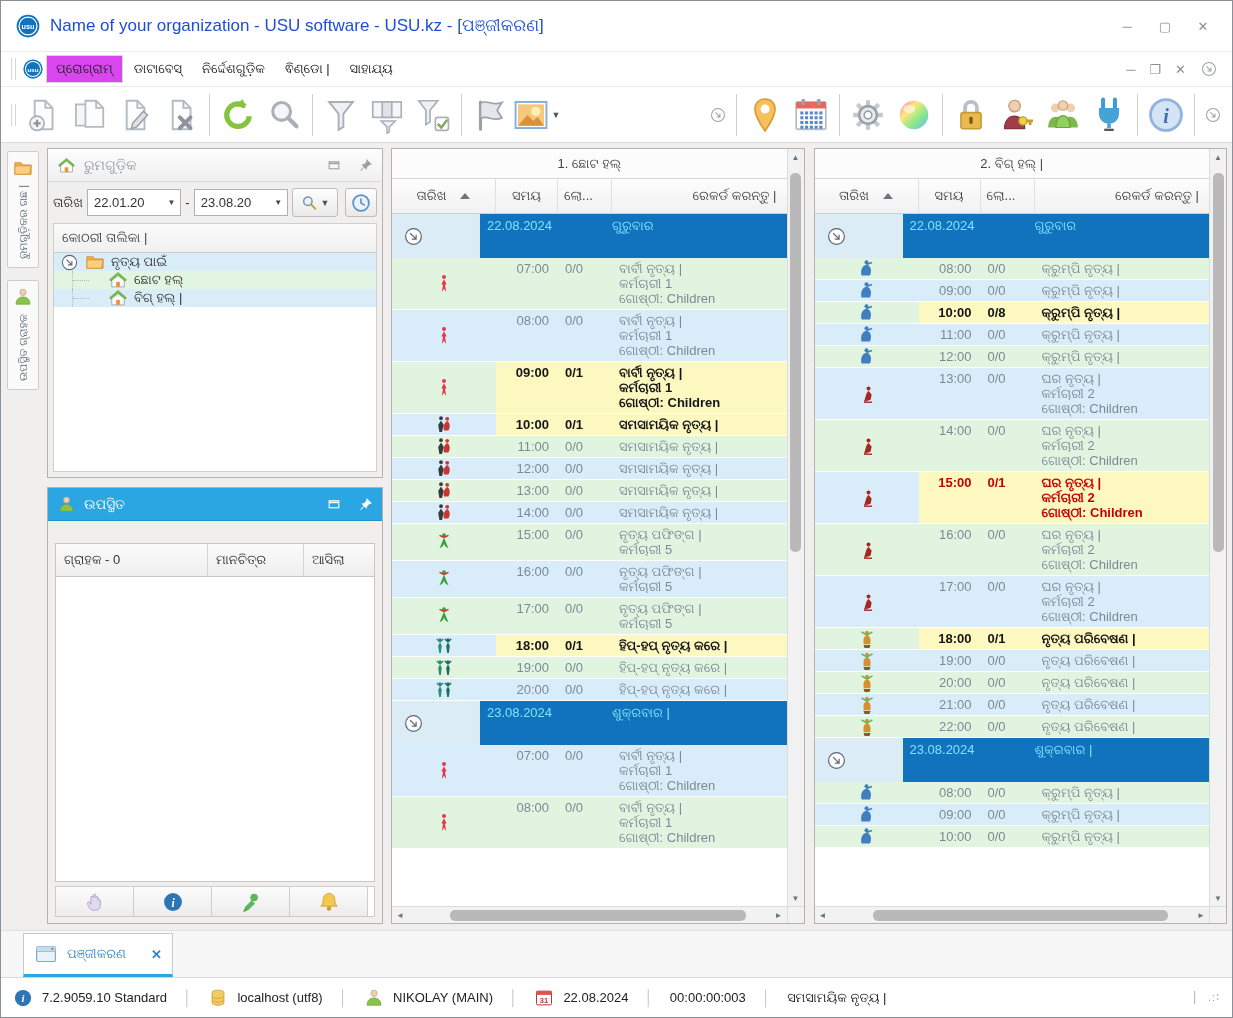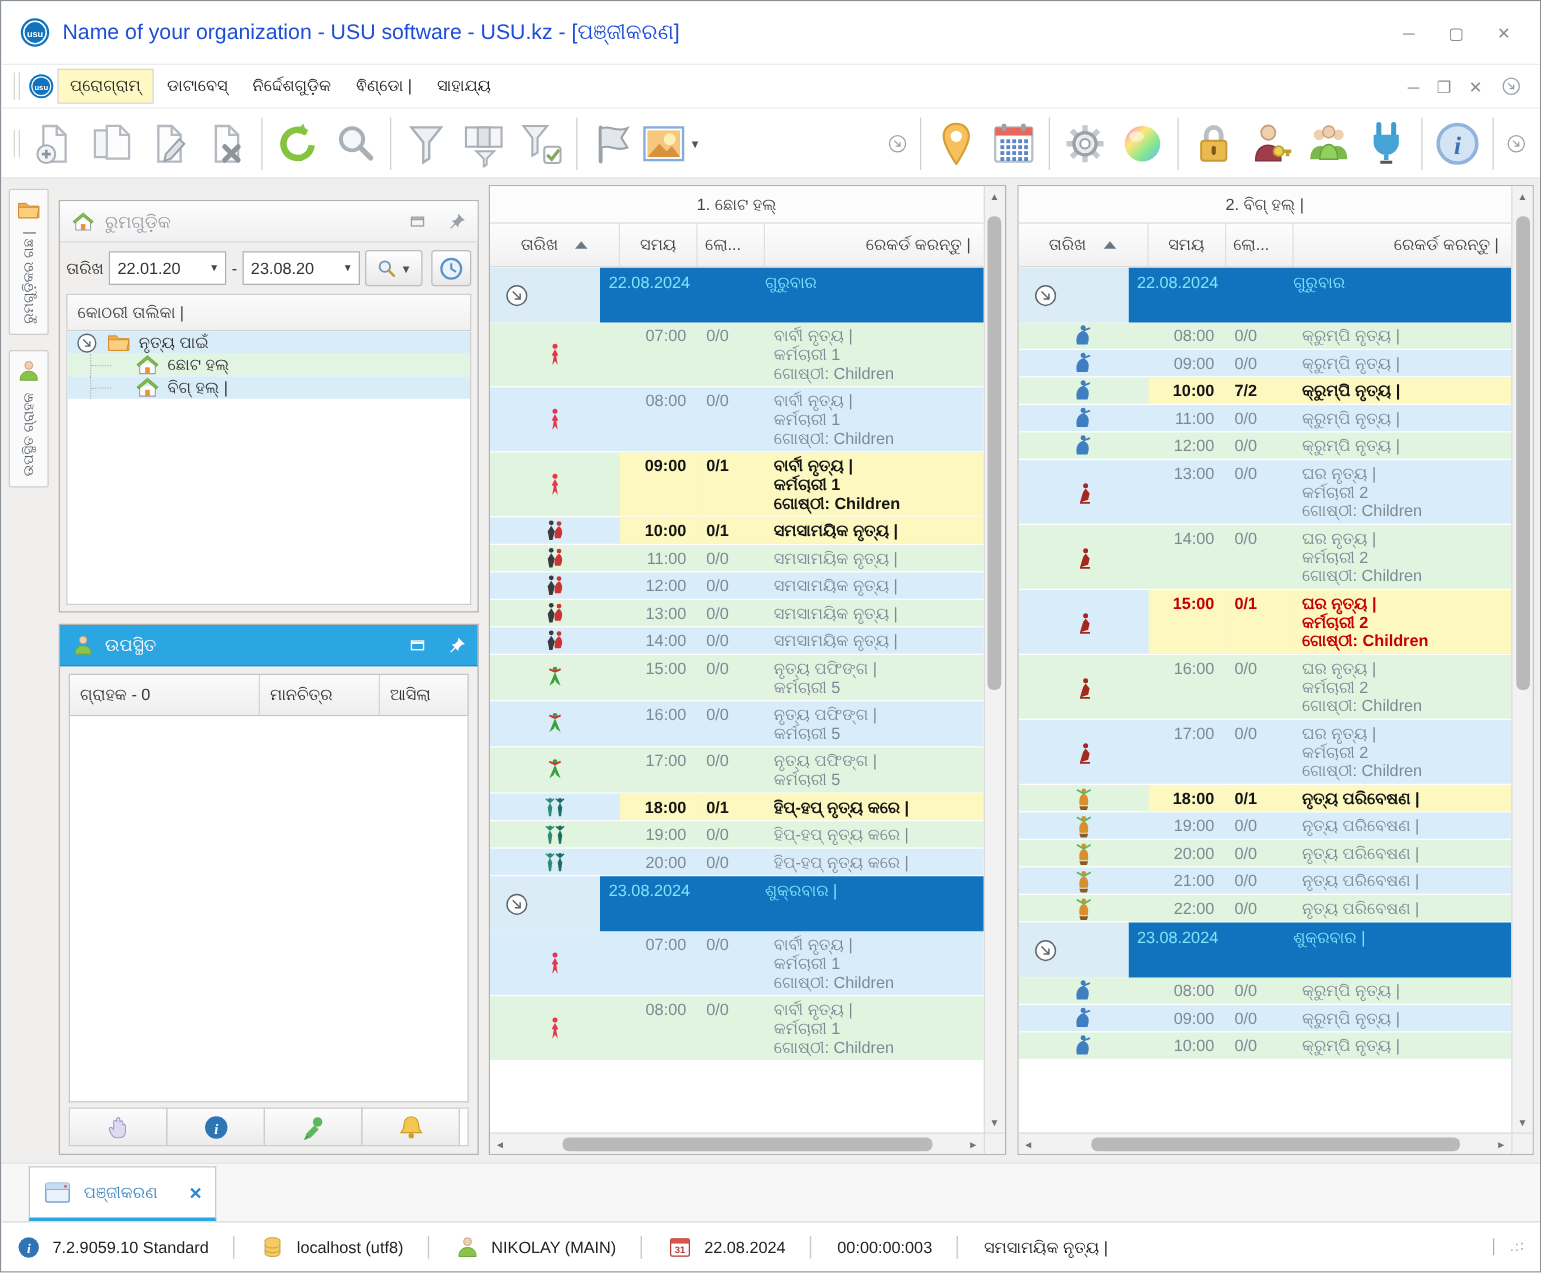--- a/index.html
+++ b/index.html
@@ -10,21 +10,21 @@
   
   .titlebar { height:50px; display:flex; align-items:center; padding:0 14px; gap:9px; background:#fff; }
   .titlebar .app-title { color:#1d4ed8; font-size:17px; white-space:nowrap; }
   .win-ctrls { margin-left:auto; display:flex; gap:8px; color:#8a8f94; }
   .wbtn { width:30px; height:22px; display:flex; align-items:center; justify-content:center; font-size:13px; cursor:default; }
 
   
   .menubar { height:35px; display:flex; align-items:center; gap:2px; padding:0 6px; background:#fff; border-top:1px solid #ececec; }
   .grip { width:5px; height:22px; border-left:1px solid #d7d7d7; border-right:1px solid #d7d7d7; margin:0 4px; }
   .menu-item { padding:5px 9px; color:#222; white-space:nowrap; }
-  .menu-item.first { background:#fef9c3; border:1px solid #d8d8d8; }
+  .menu-item.first { background:#d946ef; border:1px solid #d8d8d8; }
   .mdi-ctrls { margin-left:auto; display:flex; gap:14px; align-items:center; color:#8a8f94; padding-right:8px; }
 
   
   .toolbar { height:57px; display:flex; align-items:center; padding:0 6px; background:#fff; border-top:1px solid #ececec; border-bottom:1px solid #dcdcdc; }
   .tb-btn { width:46px; height:48px; display:flex; align-items:center; justify-content:center; border-radius:3px; }
   .tb-btn svg { display:block; }
   .tb-btn-sm { width:26px; height:26px; display:flex; align-items:center; justify-content:center; }
   .tb-sep { width:1px; height:42px; background:#cfcfcf; margin:0 5px; flex:none; }
   .tb-right { margin-left:auto; display:flex; align-items:center; }
   .caret { font-size:9px; color:#555; margin-left:2px; }
@@ -53,21 +53,21 @@
   .tree-row.bg-blue { background:#d9edf8; }
   .tree-row.bg-green { background:#e2f5e2; }
   .tree-indent { width:30px; height:100%; flex:none; border-left:1px dotted #b9b9b9; margin-left:12px; position:relative; }
   .tree-indent::after { content:""; position:absolute; left:0; top:50%; width:16px; border-top:1px dotted #b9b9b9; }
 
   .att-form { padding:8px 7px 4px; display:grid; grid-template-columns:100px 148px 52px 1fr; grid-auto-rows:30px; align-items:center; column-gap:6px; flex:none; }
   .att-form label { color:#333; }
   .att-input { width:148px; height:24px; border:1px solid #a9b2bb; background:#fff; font:inherit; padding:0 4px; }
   .att-search { grid-row:1 / span 2; grid-column:3; width:50px; height:58px; border:1px solid #bdbdbd; background:linear-gradient(#fefefe,#e6e6e6); border-radius:3px; display:flex; align-items:center; justify-content:center; }
   .att-lock { grid-row:1 / span 2; grid-column:4; display:flex; align-items:center; justify-content:center; }
-  .att-grid-hdr { margin:6px 7px 0; display:flex; flex:none; border:1px solid #c6c6c6; background:linear-gradient(#fbfbfb,#eee); color:#333; }
+  .att-grid-hdr { margin:22px 7px 0; display:flex; flex:none; border:1px solid #c6c6c6; background:linear-gradient(#fbfbfb,#eee); color:#333; }
   .att-grid-hdr div { padding:8px 8px; border-right:1px solid #d5d5d5; }
   .att-body { margin:0 7px; flex:1; background:#fff; border:1px solid #c6c6c6; border-top:none; }
   .att-foot { margin:4px 7px 6px; flex:none; display:flex; }
   .att-fbtn { width:79px; height:31px; border:1px solid #cdcdcd; background:linear-gradient(#fcfcfc,#ececec); display:flex; align-items:center; justify-content:center; margin-right:-1px; }
   .att-ffill { flex:1; background:#fff; border:1px solid #cdcdcd; }
 
   
   .sched { flex:1; margin:5px 5px 6px 4px; border:1px solid #b3b3b3; background:#fff; display:grid; grid-template-columns:1fr 17px; grid-template-rows:30px 35px 1fr 17px; min-width:0; }
   .sched-title { grid-column:1; display:flex; align-items:center; justify-content:center; background:#fcfcfc; border-bottom:1px solid #d5d5d5; color:#444; }
   .sched-cols { grid-column:1; display:flex; background:linear-gradient(#fdfdfd,#f1f1f1); border-bottom:1px solid #cfcfcf; color:#454545; align-items:center; }
@@ -422,21 +422,21 @@
               <circle cx="16" cy="8.5" r="5" fill="#f0cfae" stroke="#c9a07a" stroke-width="1.2"></circle>
               <path d="M5 27.5 c0-8.5 5.5-11.5 11-11.5 s11 3 11 11.5 z" fill="#8bc34a" stroke="#6da33a" stroke-width="1.2"></path>
             </svg>
           </span>
           <span class="vtext">ଉପସ୍ଥିତ ଗ୍ରାହକ</span>
         </div>
       </div>
 
     <div class="left-col">
 
-      <div class="panel" style="height:330px;margin-top:12px;">
+      <div class="panel" style="height:330px;">
         <div class="panel-hdr">
           <span class="ph-ico">
               <svg width="19" height="19" viewBox="0 0 32 32">
                 <path d="M6 14 v13 h20 V14" fill="#fdfdfd" stroke="#9aa1a8" stroke-width="1.4"></path>
                 <path d="M2.5 15.5 L16 4 l13.5 11.5 -2.2 2.3 L16 8.5 4.7 17.8 z" fill="#7dbb4a" stroke="#63993a" stroke-width="1"></path>
                 <rect x="13" y="19" width="6" height="8" fill="#e8923a"></rect>
               </svg>
             </span>
           <span class="ph-title">ରୁମଗୁଡ଼ିକ</span>
           <span class="ph-ico" style="color:#9aa0a8">
@@ -946,21 +946,21 @@
           </div>
           <div class="srow bg-green hl-y">
             <span class="cell-icon">
               <svg width="20" height="20" viewBox="0 0 20 20">
                 <circle cx="9.5" cy="3.2" r="2" fill="#3f7fc1"></circle>
                 <path d="M9.5 5.5 l5.5-2" stroke="#3f7fc1" stroke-width="1.4" fill="none"></path>
                 <path d="M9.5 5.5 c4.5 1.5 5.5 5.5 3.5 11 h-8.5 c-1.2-5.5 0.5-9.5 5-11 z" fill="#3f7fc1"></path>
               </svg>
             </span>
             <span class="cell-time">10:00</span>
-            <span class="cell-count">7/2</span>
+            <span class="cell-count">0/8</span>
             <span class="cell-rec">
               <div>କ୍ରୁମ୍ପି ନୃତ୍ୟ |</div>
             </span>
           </div>
           <div class="srow bg-blue">
             <span class="cell-icon">
               <svg width="20" height="20" viewBox="0 0 20 20">
                 <circle cx="9.5" cy="3.2" r="2" fill="#3f7fc1"></circle>
                 <path d="M9.5 5.5 l5.5-2" stroke="#3f7fc1" stroke-width="1.4" fill="none"></path>
                 <path d="M9.5 5.5 c4.5 1.5 5.5 5.5 3.5 11 h-8.5 c-1.2-5.5 0.5-9.5 5-11 z" fill="#3f7fc1"></path>

